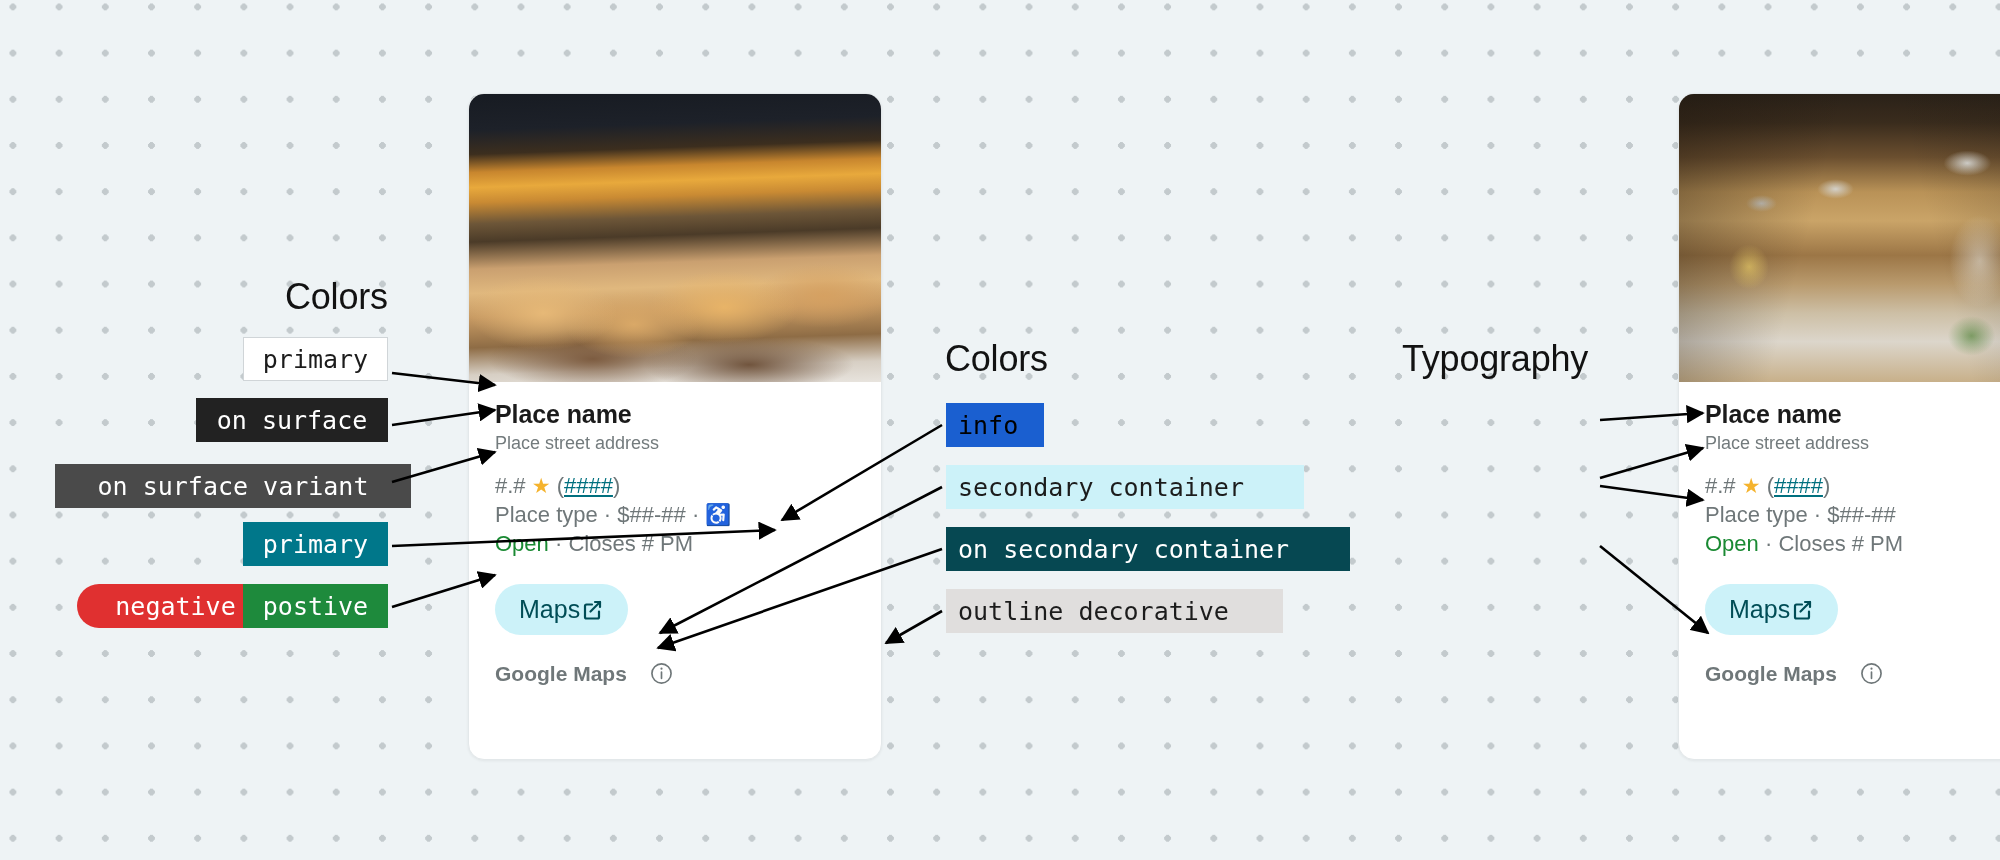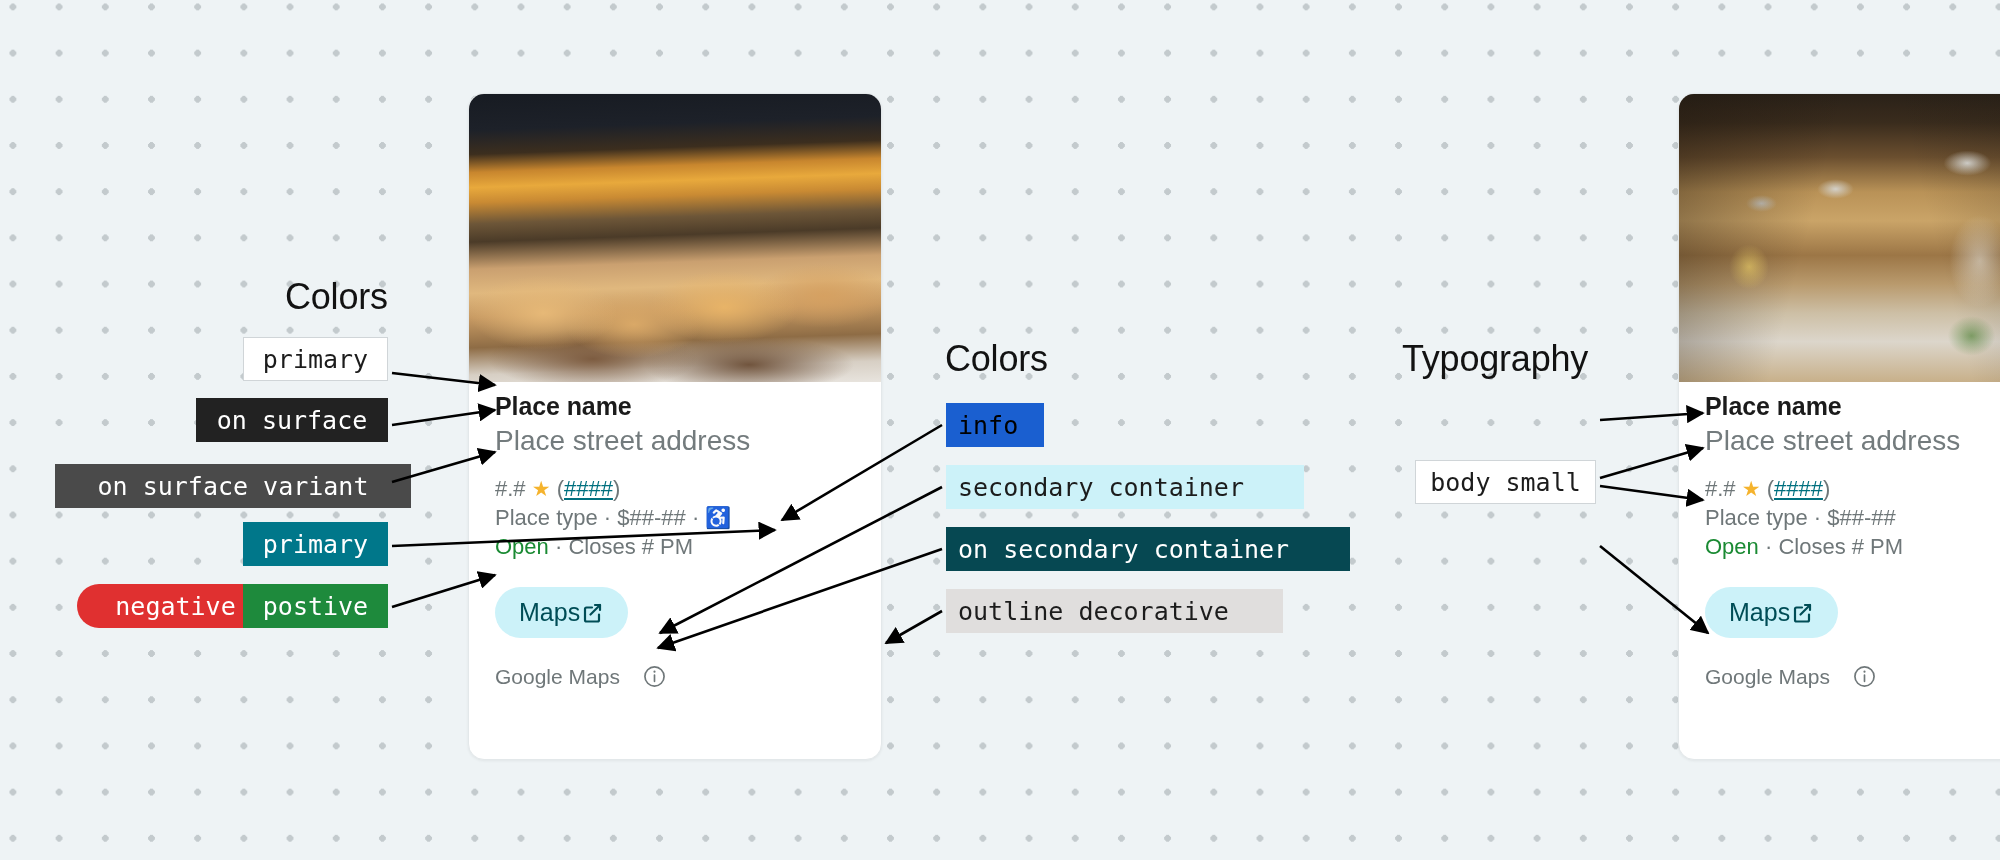--- a/index.html
+++ b/index.html
@@ -93,44 +93,44 @@
         #dcd6cb 86%, #c8b08a 100%);
   }
   .photo-cafe::after {
     content: "";
     position: absolute; inset: 0;
     background:
       linear-gradient(105deg, rgba(30,22,14,0.42) 0%, rgba(30,22,14,0) 34%),
       linear-gradient(255deg, rgba(28,24,18,0.3) 0%, rgba(28,24,18,0) 40%);
   }
 
-  .card-body { padding: 10px 26px 0 26px; }
+  .card-body { padding: 18px 26px 0 26px; }
   .place-name { font-size: 25px; font-weight: 700; color: #1b1b1b; letter-spacing: -0.1px; }
-  .place-address { font-size: 28px; color: #737b7d; margin-top: 4px; }
+  .place-address { font-size: 18px; color: #737b7d; margin-top: 4px; }
   .meta-block { margin-top: 17px; }
   .meta-line { font-size: 22px; color: #6f7779; line-height: 1.32; white-space: nowrap; }
   .star { color: #f5b32d; font-size: 21px; }
   .rev-link { color: #00707f; text-decoration: underline; }
   .open { color: #1a8a33; }
   .access { color: #1456cb; font-size: 21px; }
 
   .maps-btn {
     display: inline-flex; align-items: center; 
     background: #ccf2f9; color: #004d56;
     border-radius: 999px;
     padding: 11px 24px;
     font-size: 25px;
     margin-top: 26px;
     border: none; cursor: pointer;
     font-family: "Liberation Sans", sans-serif;
   }
   .card-footer {
     display: flex; align-items: center; gap: 22px;
     padding: 26px 26px 24px 26px;
-    font-size: 21px; color: #6f7779;
+    font-size: 21px; color: #6f7779; font-weight: bold;
   }
   svg { display: block; }
   .arrow-layer { position: absolute; left: 0; top: 0; pointer-events: none; }
 </style>
 </head>
 <body>
 
 <div id="canvas">
   <div class="rounded-mask">
 
@@ -143,21 +143,20 @@
     <div class="chip" style="left:55px; top:464px; width:356px; background:#4a4a4a; color:#ffffff; justify-content:center;">on surface variant</div>
     <div class="chip" style="left:243px; top:522px; width:145px; background:#00778a; color:#ffffff; justify-content:center;">primary</div>
     <div class="chip" style="left:77px; top:584px; width:197px; background:#e03030; color:#ffffff; justify-content:center;border-radius:22px;">negative</div>
     <div class="chip" style="left:243px; top:584px; width:145px; background:#1e8a3c; color:#ffffff; justify-content:center;">postive</div>
 
     <div class="chip" style="left:946px; top:403px; width:98px; background:#1a5fd0; color:#000000;">info</div>
     <div class="chip" style="left:946px; top:465px; width:358px; background:#ccf2f9; color:#1c1c1c;">secondary container</div>
     <div class="chip" style="left:946px; top:527px; width:404px; background:#064852; color:#ffffff;">on secondary container</div>
     <div class="chip" style="left:946px; top:589px; width:337px; background:#e0dedd; color:#1c1c1c;">outline decorative</div>
 
-    <div class="chip outlined" style="left:1415px; top:460px; width:181px; justify-content:center;">body small</div>
 
     <div class="place-card" style="left:468px; top:93px; width:414px; height:667px;">
       <div class="card-photo photo-bakery" style="height:288px;"></div>
       <div class="card-body">
         <div class="place-name">Place name</div>
         <div class="place-address">Place street address</div>
         <div class="meta-block">
           <div class="meta-line">
             <span>#.#</span>
             <span class="star">★</span>

